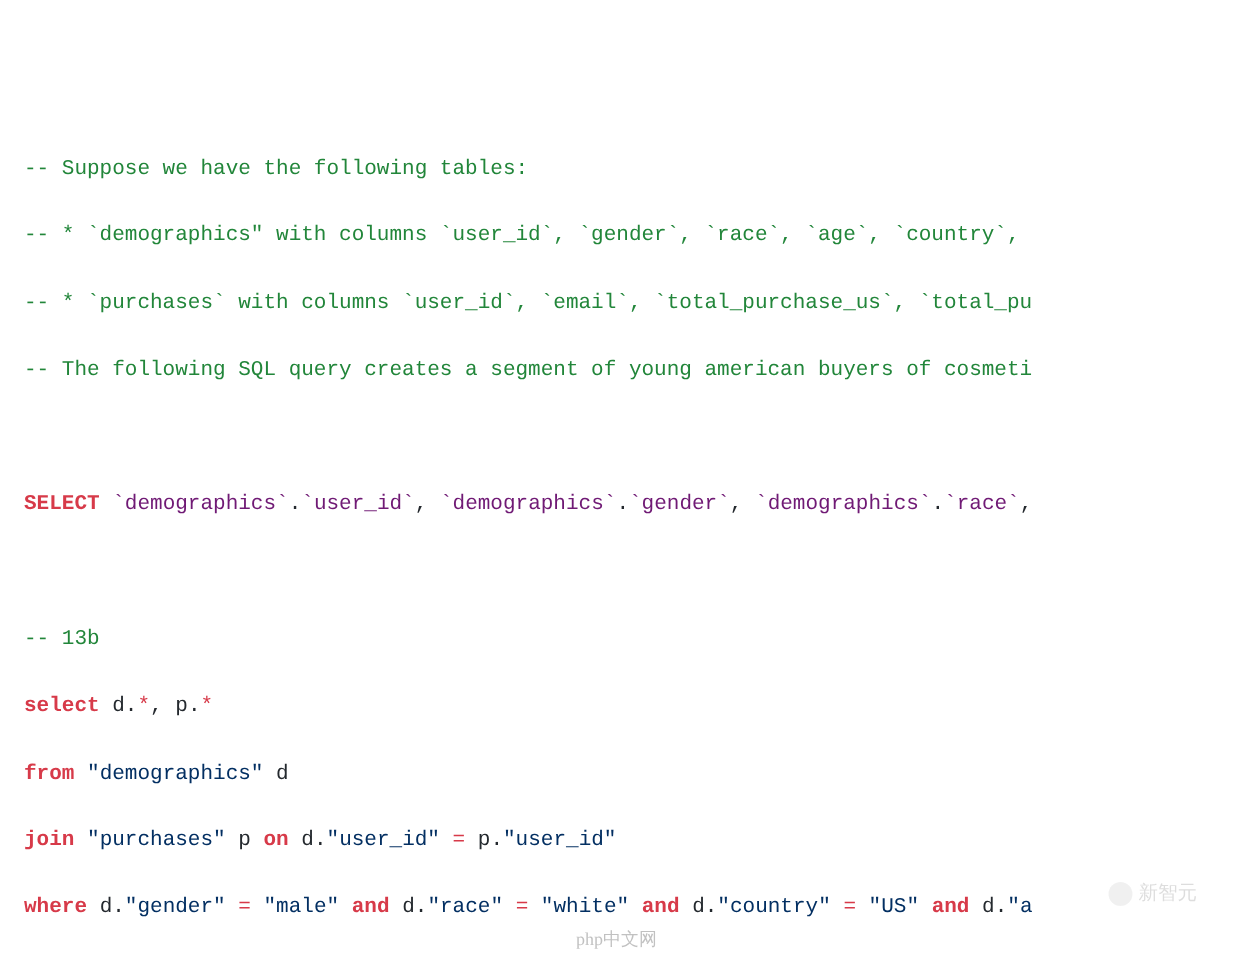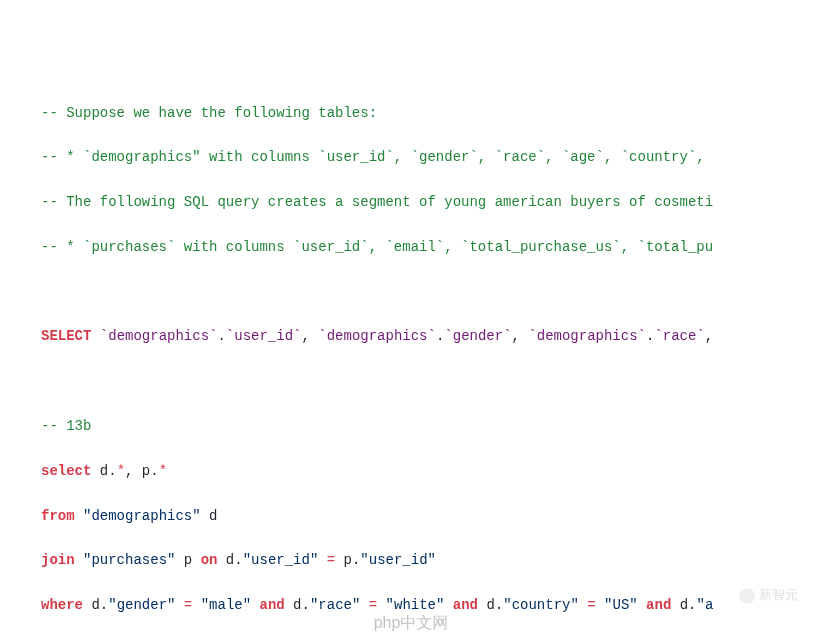--- a/index.html
+++ b/index.html
@@ -9,21 +9,21 @@
     line-height: 1.6;
     background: #ffffff;
     padding: 12px 16px;
     color: #24292e;
     white-space: pre;
     overflow: hidden;
     width: 822px;
     height: 642px;
     position: relative;
   }
-  .line { display: block; margin-left: 25px; }
+  .line { display: block; }
   .comment { color: #22863a; }
   .kw { color: #d73a49; font-weight: bold; }
   .str { color: #032f62; }
   .id { color: #24292e; }
   .backtick { color: #701a75; }
   .op { color: #d73a49; }
   .watermark {
     position: absolute;
     right: 24px;
     bottom: 36px;
@@ -37,35 +37,35 @@
   }
   .watermark .circ {
     width: 16px; height: 16px; border-radius: 50%;
     background: #ccc; display: inline-block;
   }
   .bottom-text {
     position: absolute;
     left: 50%;
     bottom: 6px;
     transform: translateX(-50%);
-    font-family: Liberation Sans, sans-serif;
-    font-size: 16px;
+    font-family: Liberation Serif, serif;
+    font-size: 12px;
     color: #999;
     opacity: 0.6;
   }
 </style>
 </head>
 <body>
 
 
 
 <div id="code-root"><span class="line"><span class="comment">-- Suppose we have the following tables:</span></span>
 <span class="line"><span class="comment">-- * `demographics" with columns `user_id`, `gender`, `race`, `age`, `country`,</span></span>
+<span class="line"><span class="comment">-- * `purchases` with columns `user_id`, `email`, `total_purchase_us`, `total_pu</span></span>
 <span class="line"><span class="comment">-- The following SQL query creates a segment of young american buyers of cosmeti</span></span>
-<span class="line"><span class="comment">-- * `purchases` with columns `user_id`, `email`, `total_purchase_us`, `total_pu</span></span>
 <span class="line"><span class="id"> </span></span>
 <span class="line"><span class="kw">SELECT</span><span class="id"> </span><span class="backtick">`demographics`</span><span class="id">.</span><span class="backtick">`user_id`</span><span class="id">, </span><span class="backtick">`demographics`</span><span class="id">.</span><span class="backtick">`gender`</span><span class="id">, </span><span class="backtick">`demographics`</span><span class="id">.</span><span class="backtick">`race`</span><span class="id">, </span></span>
 <span class="line"><span class="id"> </span></span>
 <span class="line"><span class="comment">-- 13b</span></span>
 <span class="line"><span class="kw">select</span><span class="id"> d.</span><span class="op">*</span><span class="id">, p.</span><span class="op">*</span></span>
 <span class="line"><span class="kw">from</span><span class="id"> </span><span class="str">"demographics"</span><span class="id"> d</span></span>
 <span class="line"><span class="kw">join</span><span class="id"> </span><span class="str">"purchases"</span><span class="id"> p </span><span class="kw">on</span><span class="id"> d.</span><span class="str">"user_id"</span><span class="id"> </span><span class="op">=</span><span class="id"> p.</span><span class="str">"user_id"</span></span>
 <span class="line"><span class="kw">where</span><span class="id"> d.</span><span class="str">"gender"</span><span class="id"> </span><span class="op">=</span><span class="id"> </span><span class="str">"male"</span><span class="id"> </span><span class="kw">and</span><span class="id"> d.</span><span class="str">"race"</span><span class="id"> </span><span class="op">=</span><span class="id"> </span><span class="str">"white"</span><span class="id"> </span><span class="kw">and</span><span class="id"> d.</span><span class="str">"country"</span><span class="id"> </span><span class="op">=</span><span class="id"> </span><span class="str">"US"</span><span class="id"> </span><span class="kw">and</span><span class="id"> d.</span><span class="str">"a</span></span>
 
 

